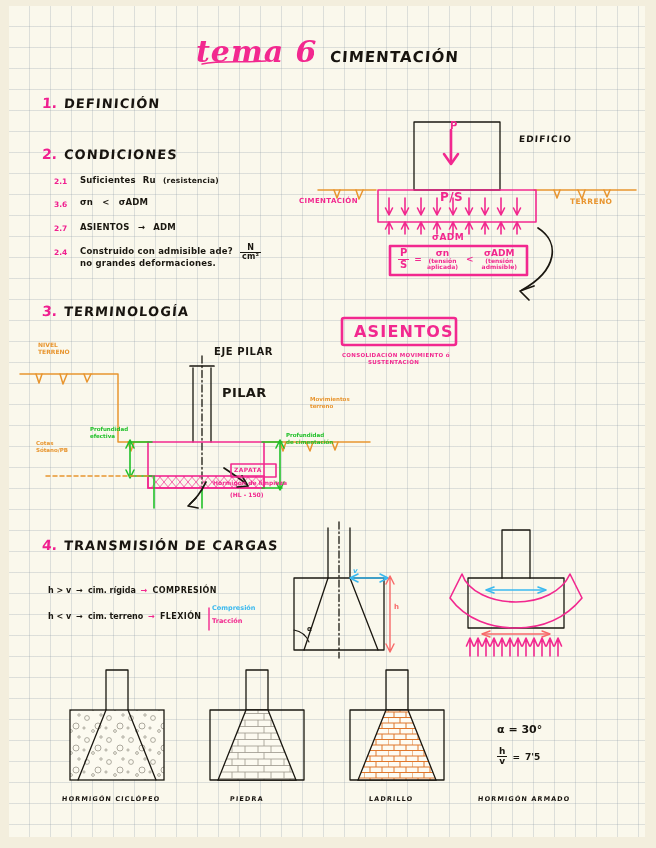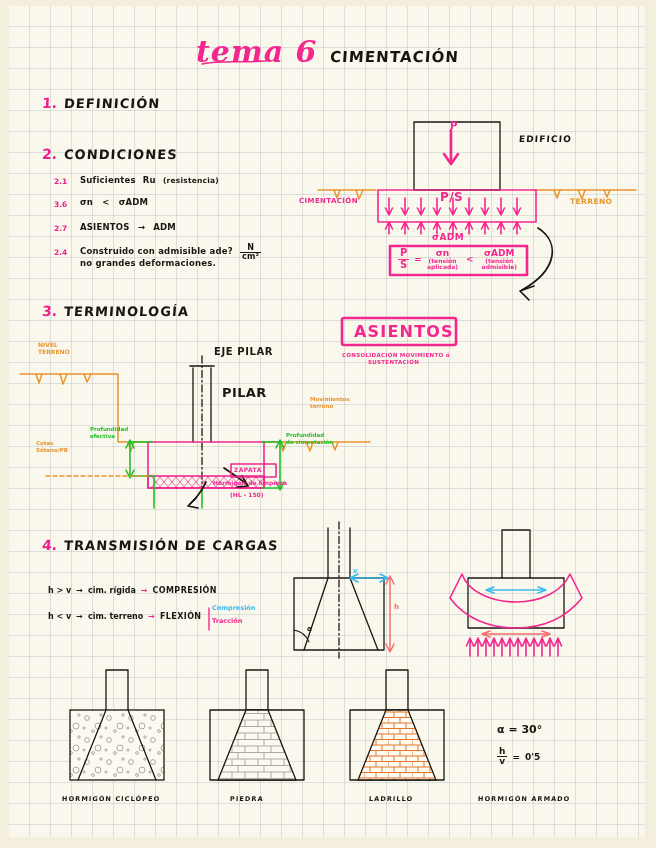--- a/index.html
+++ b/index.html
@@ -406,14 +406,14 @@
 
 <div class="abs head-blk" style="left:478px; top:795px; font-size:6.5px;">HORMIGÓN ARMADO</div>
 
 <div class="abs blk" style="left:497px; top:723px; font-size:11px; font-weight:700;">α = 30°</div>
 <div class="abs blk" style="left:497px; top:747px; display:flex; align-items:center; gap:5px; font-size:9px; font-weight:700;">
   <span class="frac">
     <span class="n">h</span>
     <span class="d">v</span>
   </span>
   <span>=</span>
-  <span>0'5</span>
+  <span>7'5</span>
 </div>
 
 </body></html>

